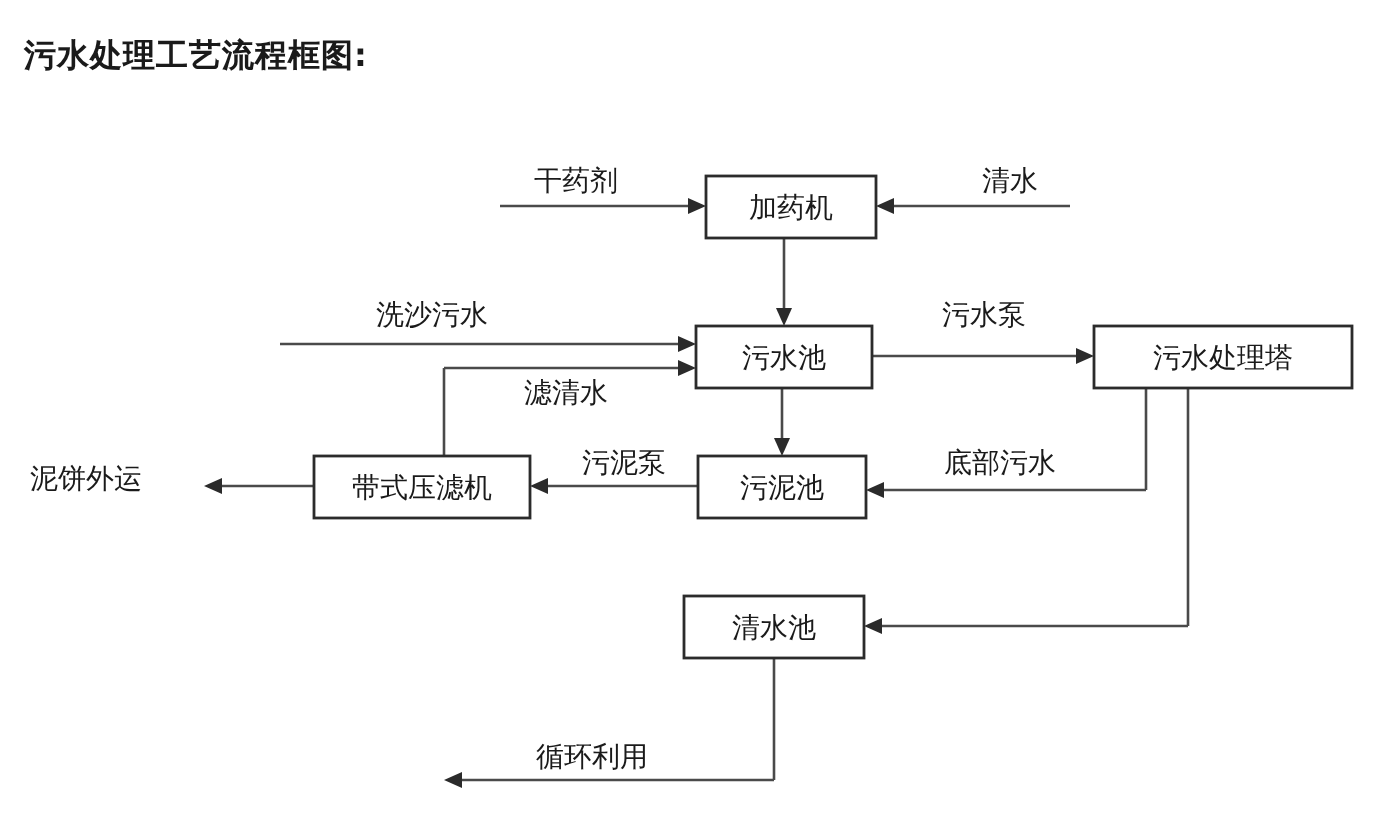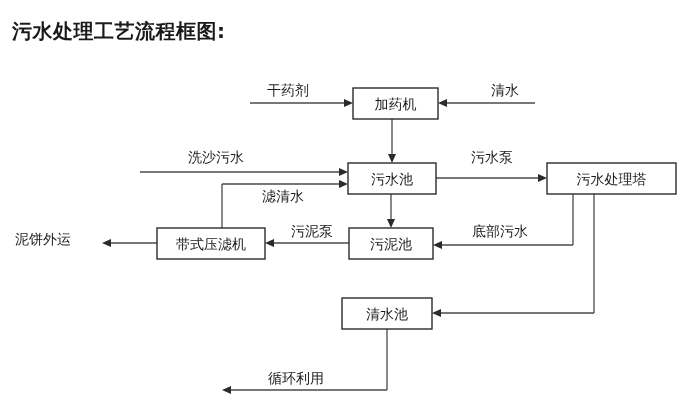--- a/index.html
+++ b/index.html
@@ -12,21 +12,21 @@
     width: 700px;
     height: 420px;
     background: #ffffff;
     overflow: hidden;
     font-family: "DejaVu Sans", "Liberation Sans", sans-serif;
   }
   #title {
     position: absolute;
     left: 12px;
     top: 18px;
-    font-size: 20px;
+    font-size: 16px;
     font-weight: bold;
     color: #1a1a1a;
     letter-spacing: 0.5px;
     white-space: nowrap;
   }
   svg#diagram {
     position: absolute;
     left: 0;
     top: 0;
     width: 700px;

